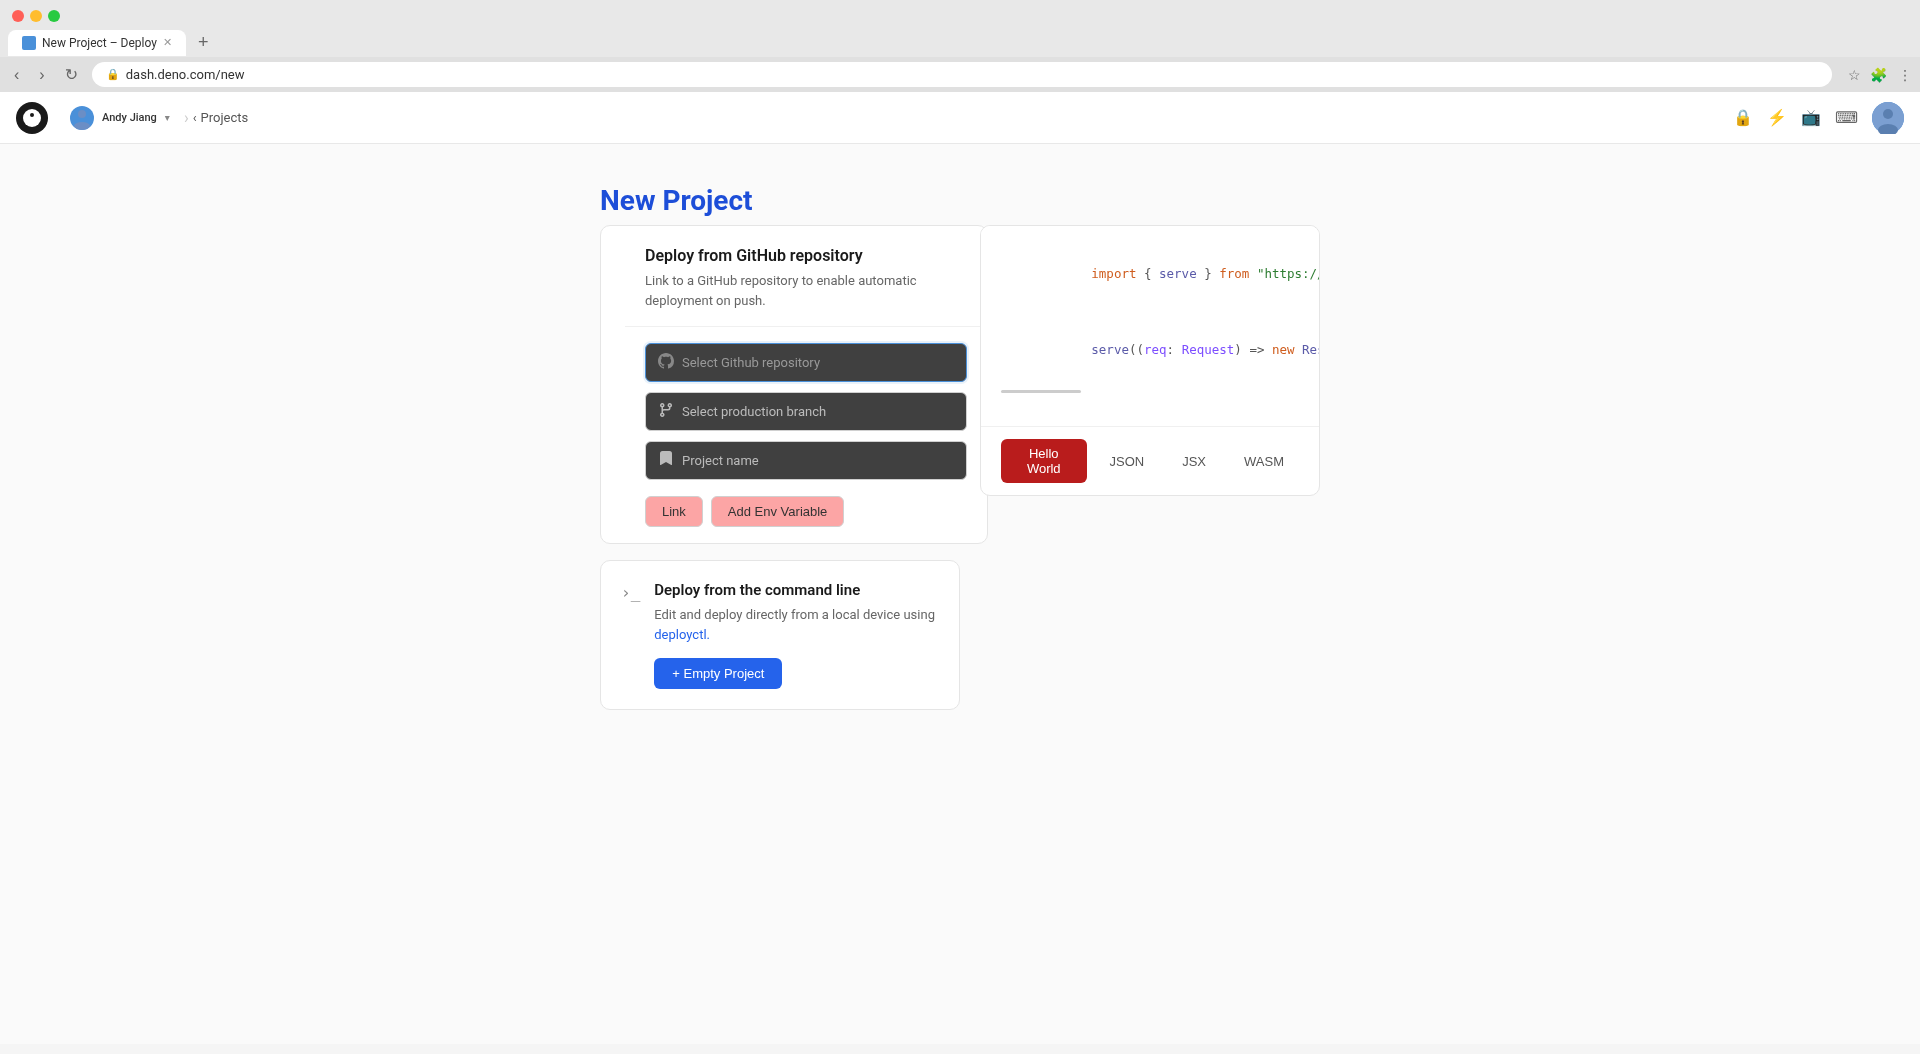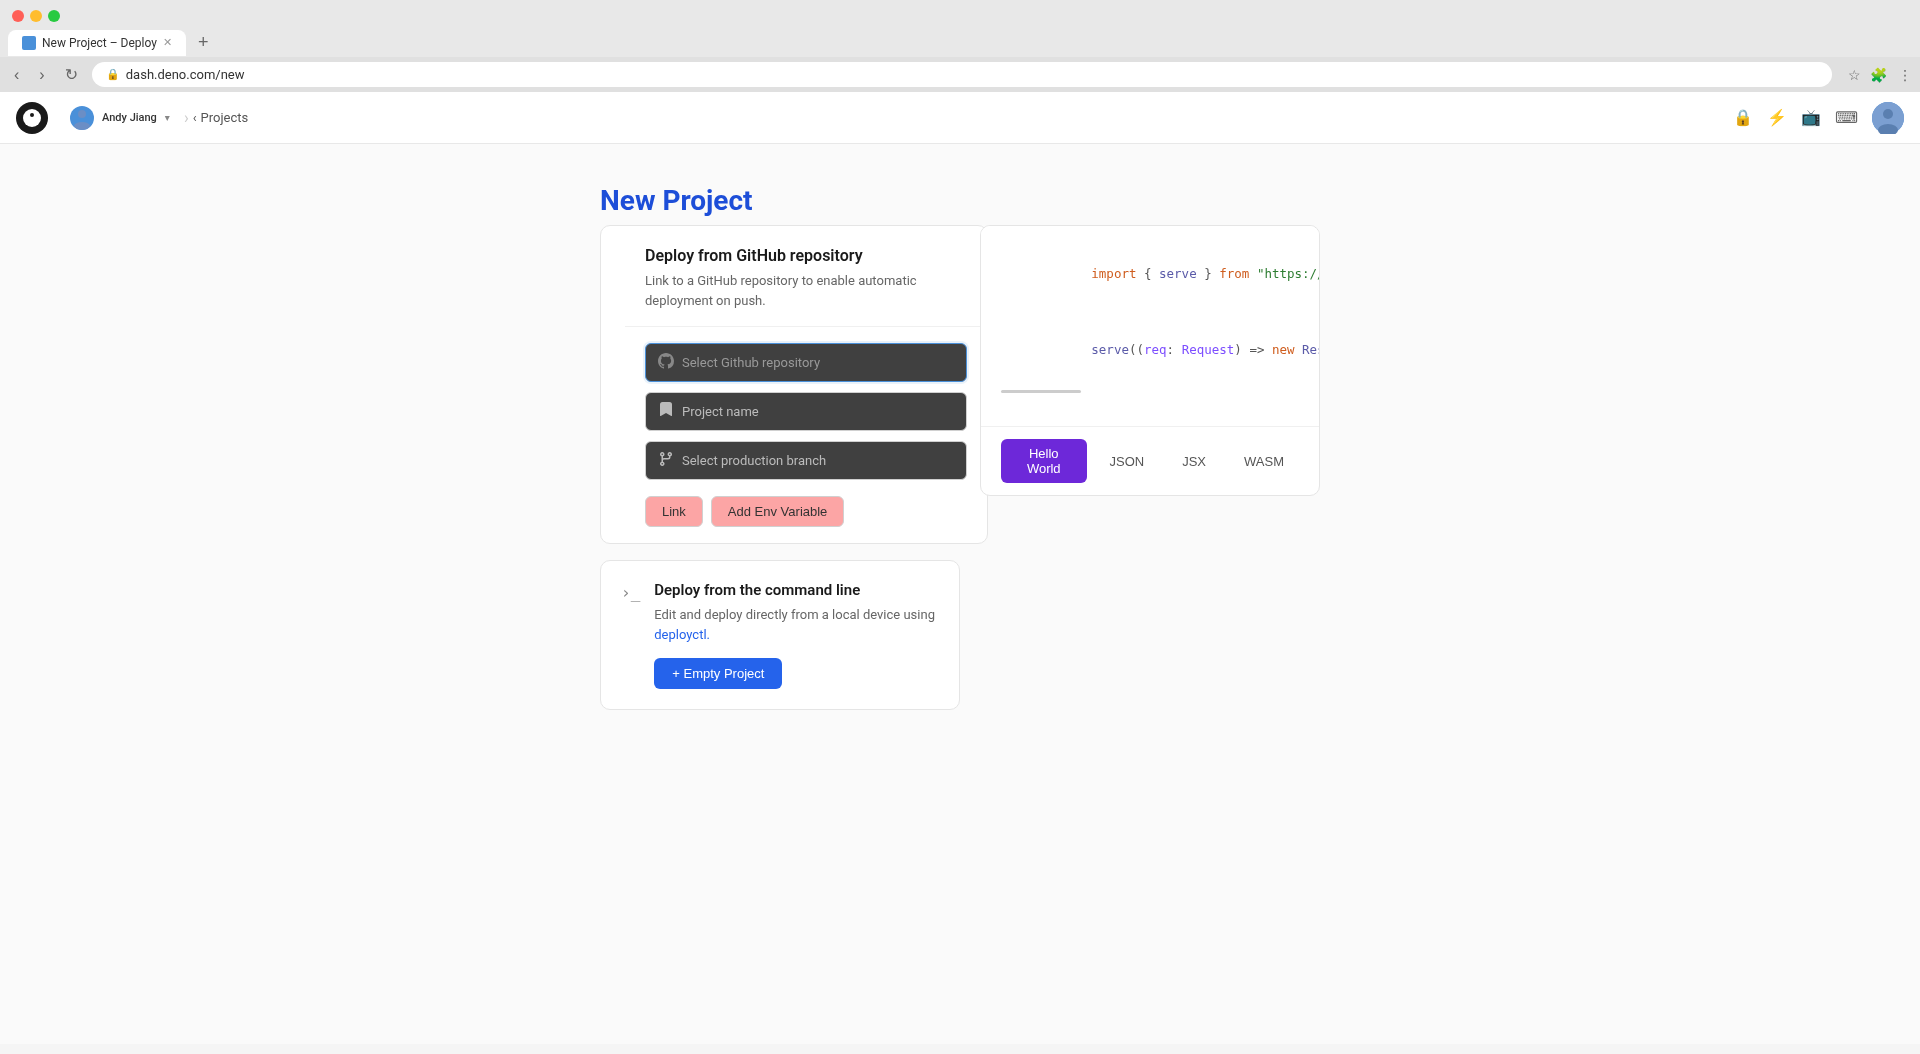--- a/index.html
+++ b/index.html
@@ -84,21 +84,21 @@
     .code-preview { padding: 16px 20px; background: white; font-family: 'SF Mono', 'Monaco', 'Menlo', monospace; font-size: 12.5px; line-height: 1.7; min-height: 200px; }
     .code-line { white-space: pre; }
     .kw { color: #cf5d1e; }
     .fn { color: #5a5aa8; }
     .str { color: #2e7d32; }
     .punc { color: #555; }
     .type { color: #7c4dff; }
 
     .playground-tabs { padding: 12px 20px; display: flex; gap: 8px; border-top: 1px solid #f0f0f0; }
     .tab-btn { padding: 6px 14px; border-radius: 6px; font-size: 13px; cursor: pointer; border: 1px solid transparent; color: #555; background: transparent; }
-    .tab-btn.active { background: #6d28d9; color: white; }
+    .tab-btn.active { background: #b91c1c; color: white; }
   </style>
 </head>
 <body>
 
 <div class="browser-chrome">
   <div class="traffic-lights">
     <div class="tl tl-red"></div>
     <div class="tl tl-yellow"></div>
     <div class="tl tl-green"></div>
   </div>
@@ -181,32 +181,32 @@
               <span class="input-icon">
                 <svg width="16" height="16" viewBox="0 0 16 16" fill="#888">
                     <path fill-rule="evenodd" d="M8 0C3.58 0 0 3.58 0 8c0 3.54 2.29 6.53 5.47 7.59.4.07.55-.17.55-.38 0-.19-.01-.82-.01-1.49-2.01.37-2.53-.49-2.69-.94-.09-.23-.48-.94-.82-1.13-.28-.15-.68-.52-.01-.53.63-.01 1.08.58 1.23.82.72 1.21 1.87.87 2.33.66.07-.52.28-.87.51-1.07-1.78-.2-3.64-.89-3.64-3.95 0-.87.31-1.59.82-2.15-.08-.2-.36-1.02.08-2.12 0 0 .67-.21 2.2.82.64-.18 1.32-.27 2-.27.68 0 1.36.09 2 .27 1.53-1.04 2.2-.82 2.2-.82.44 1.1.16 1.92.08 2.12.51.56.82 1.27.82 2.15 0 3.07-1.87 3.75-3.65 3.95.29.25.54.73.54 1.48 0 1.07-.01 1.93-.01 2.2 0 .21.15.46.55.38A8.013 8.013 0 0016 8c0-4.42-3.58-8-8-8z"></path>
                   </svg>
               </span>
               <span style="color:#999;">Select Github repository</span>
             </div>
             <div class="input-field">
               <span class="input-icon">
                 <svg width="16" height="16" viewBox="0 0 16 16" fill="#bbb">
+                    <path fill-rule="evenodd" d="M11.75 2.5a.75.75 0 100 1.5.75.75 0 000-1.5zm-2.25.75a2.25 2.25 0 113 2.122V6A2.5 2.5 0 0110 8.5H6a1 1 0 00-1 1v1.128a2.251 2.251 0 11-1.5 0V5.372a2.25 2.25 0 111.5 0v1.836A2.492 2.492 0 016 7h4a1 1 0 001-1v-.628A2.25 2.25 0 019.5 3.25zM4.25 12a.75.75 0 100 1.5.75.75 0 000-1.5zM3.5 3.25a.75.75 0 111.5 0 .75.75 0 01-1.5 0z"></path>
+                  </svg>
+              </span>
+              <span style="color:#bbb;">Select production branch</span>
+            </div>
+            <div class="input-field">
+              <span class="input-icon">
+                <svg width="16" height="16" viewBox="0 0 16 16" fill="#bbb">
                     <path d="M2 2.5A2.5 2.5 0 014.5 0h7A2.5 2.5 0 0114 2.5v11a.5.5 0 01-.777.416L8 11.101l-5.223 2.815A.5.5 0 012 13.5v-11z"></path>
                   </svg>
               </span>
               <span style="color:#bbb;">Project name</span>
-            </div>
-            <div class="input-field">
-              <span class="input-icon">
-                <svg width="16" height="16" viewBox="0 0 16 16" fill="#bbb">
-                    <path fill-rule="evenodd" d="M11.75 2.5a.75.75 0 100 1.5.75.75 0 000-1.5zm-2.25.75a2.25 2.25 0 113 2.122V6A2.5 2.5 0 0110 8.5H6a1 1 0 00-1 1v1.128a2.251 2.251 0 11-1.5 0V5.372a2.25 2.25 0 111.5 0v1.836A2.492 2.492 0 016 7h4a1 1 0 001-1v-.628A2.25 2.25 0 019.5 3.25zM4.25 12a.75.75 0 100 1.5.75.75 0 000-1.5zM3.5 3.25a.75.75 0 111.5 0 .75.75 0 01-1.5 0z"></path>
-                  </svg>
-              </span>
-              <span style="color:#bbb;">Select production branch</span>
             </div>
             <div class="btn-row">
               <button class="btn">Link</button>
               <button class="btn">Add Env Variable</button>
             </div>
           </div>
         </div>
 
         <div class="cmd-card">
           <span class="cmd-icon" style="font-family:monospace;font-size:16px;color:#888;">›_</span>

